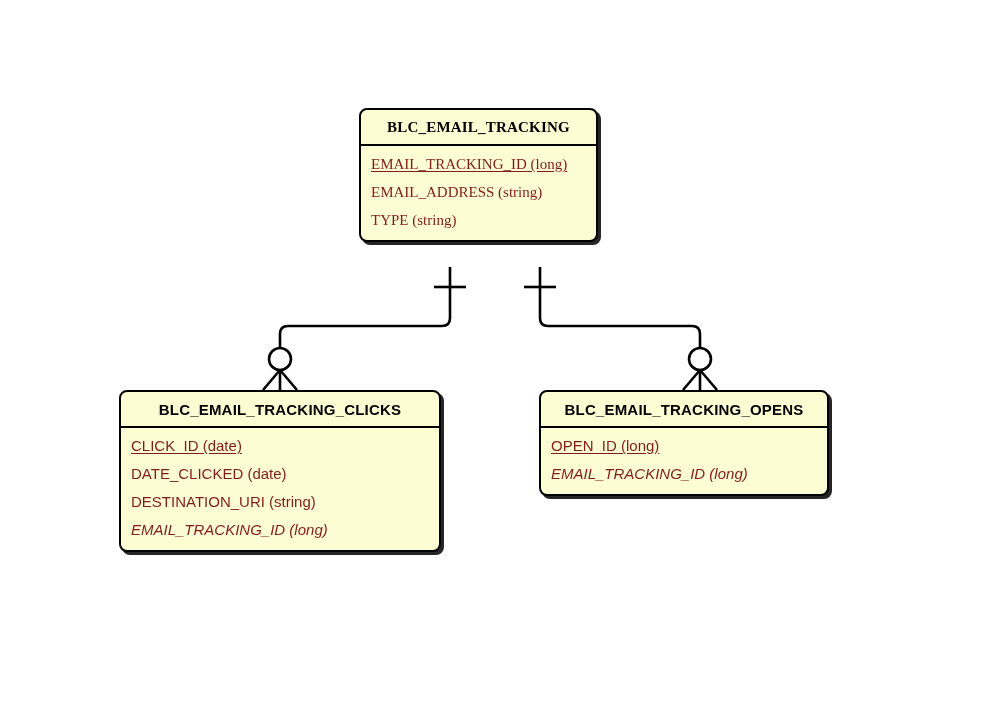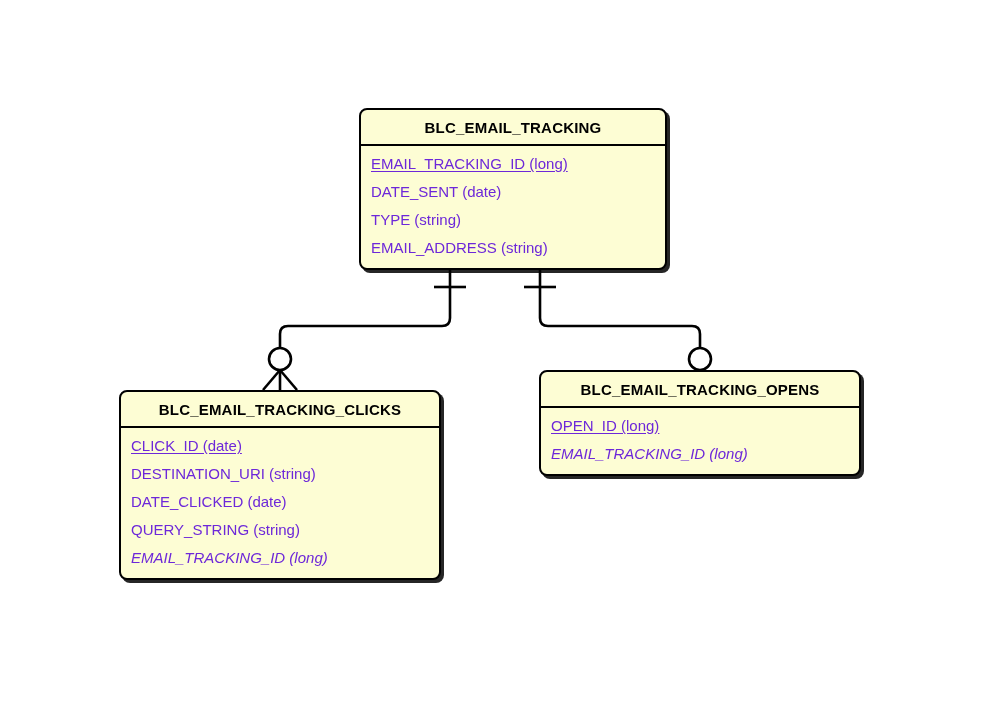--- a/index.html
+++ b/index.html
@@ -41,21 +41,21 @@
     letter-spacing: 0.2px;
     padding: 9px 10px 8px 10px;
     border-bottom: 2px solid #000000;
     white-space: nowrap;
   }
   .attr-list {
     padding: 4px 0 6px 0;
   }
   .attr {
     font-size: 15px;
-    color: #6d28d9;
+    color: #7f1d1d;
     line-height: 28px;
     height: 28px;
     padding: 0 0 0 10px;
     white-space: nowrap;
   }
   .attr.pk {
     text-decoration: underline;
     text-underline-offset: 2px;
   }
   .attr.fk {
@@ -87,42 +87,40 @@
       <line x1="524" y1="287" x2="556" y2="287"></line>
 
       <circle cx="700" cy="359" r="11" fill="#ffffff" stroke="#000000" stroke-width="2.6"></circle>
 
       <line x1="700" y1="370" x2="700" y2="390"></line>
       <line x1="700" y1="370" x2="683" y2="390"></line>
       <line x1="700" y1="370" x2="717" y2="390"></line>
     </g>
   </svg>
 
-  <div class="entity" style="left:359px; top:108px; width:308px;">
+  <div class="entity" style="left:359px; top:108px; width:239px;font-family:Liberation Serif, serif;">
     <div class="entity-title">BLC_EMAIL_TRACKING</div>
     <div class="attr-list">
       <div class="attr pk">EMAIL_TRACKING_ID (long)</div>
-      <div class="attr">DATE_SENT (date)</div>
+      <div class="attr">EMAIL_ADDRESS (string)</div>
       <div class="attr">TYPE (string)</div>
-      <div class="attr">EMAIL_ADDRESS (string)</div>
     </div>
   </div>
 
   <div class="entity" style="left:119px; top:390px; width:322px;">
     <div class="entity-title">BLC_EMAIL_TRACKING_CLICKS</div>
     <div class="attr-list">
       <div class="attr pk">CLICK_ID (date)</div>
+      <div class="attr">DATE_CLICKED (date)</div>
       <div class="attr">DESTINATION_URI (string)</div>
-      <div class="attr">DATE_CLICKED (date)</div>
-      <div class="attr">QUERY_STRING (string)</div>
       <div class="attr fk">EMAIL_TRACKING_ID (long)</div>
     </div>
   </div>
 
-  <div class="entity" style="left:539px; top:370px; width:322px;">
+  <div class="entity" style="left:539px; top:390px; width:290px;">
     <div class="entity-title">BLC_EMAIL_TRACKING_OPENS</div>
     <div class="attr-list">
       <div class="attr pk">OPEN_ID (long)</div>
       <div class="attr fk">EMAIL_TRACKING_ID (long)</div>
     </div>
   </div>
 
 </div>
 
 </body></html>

